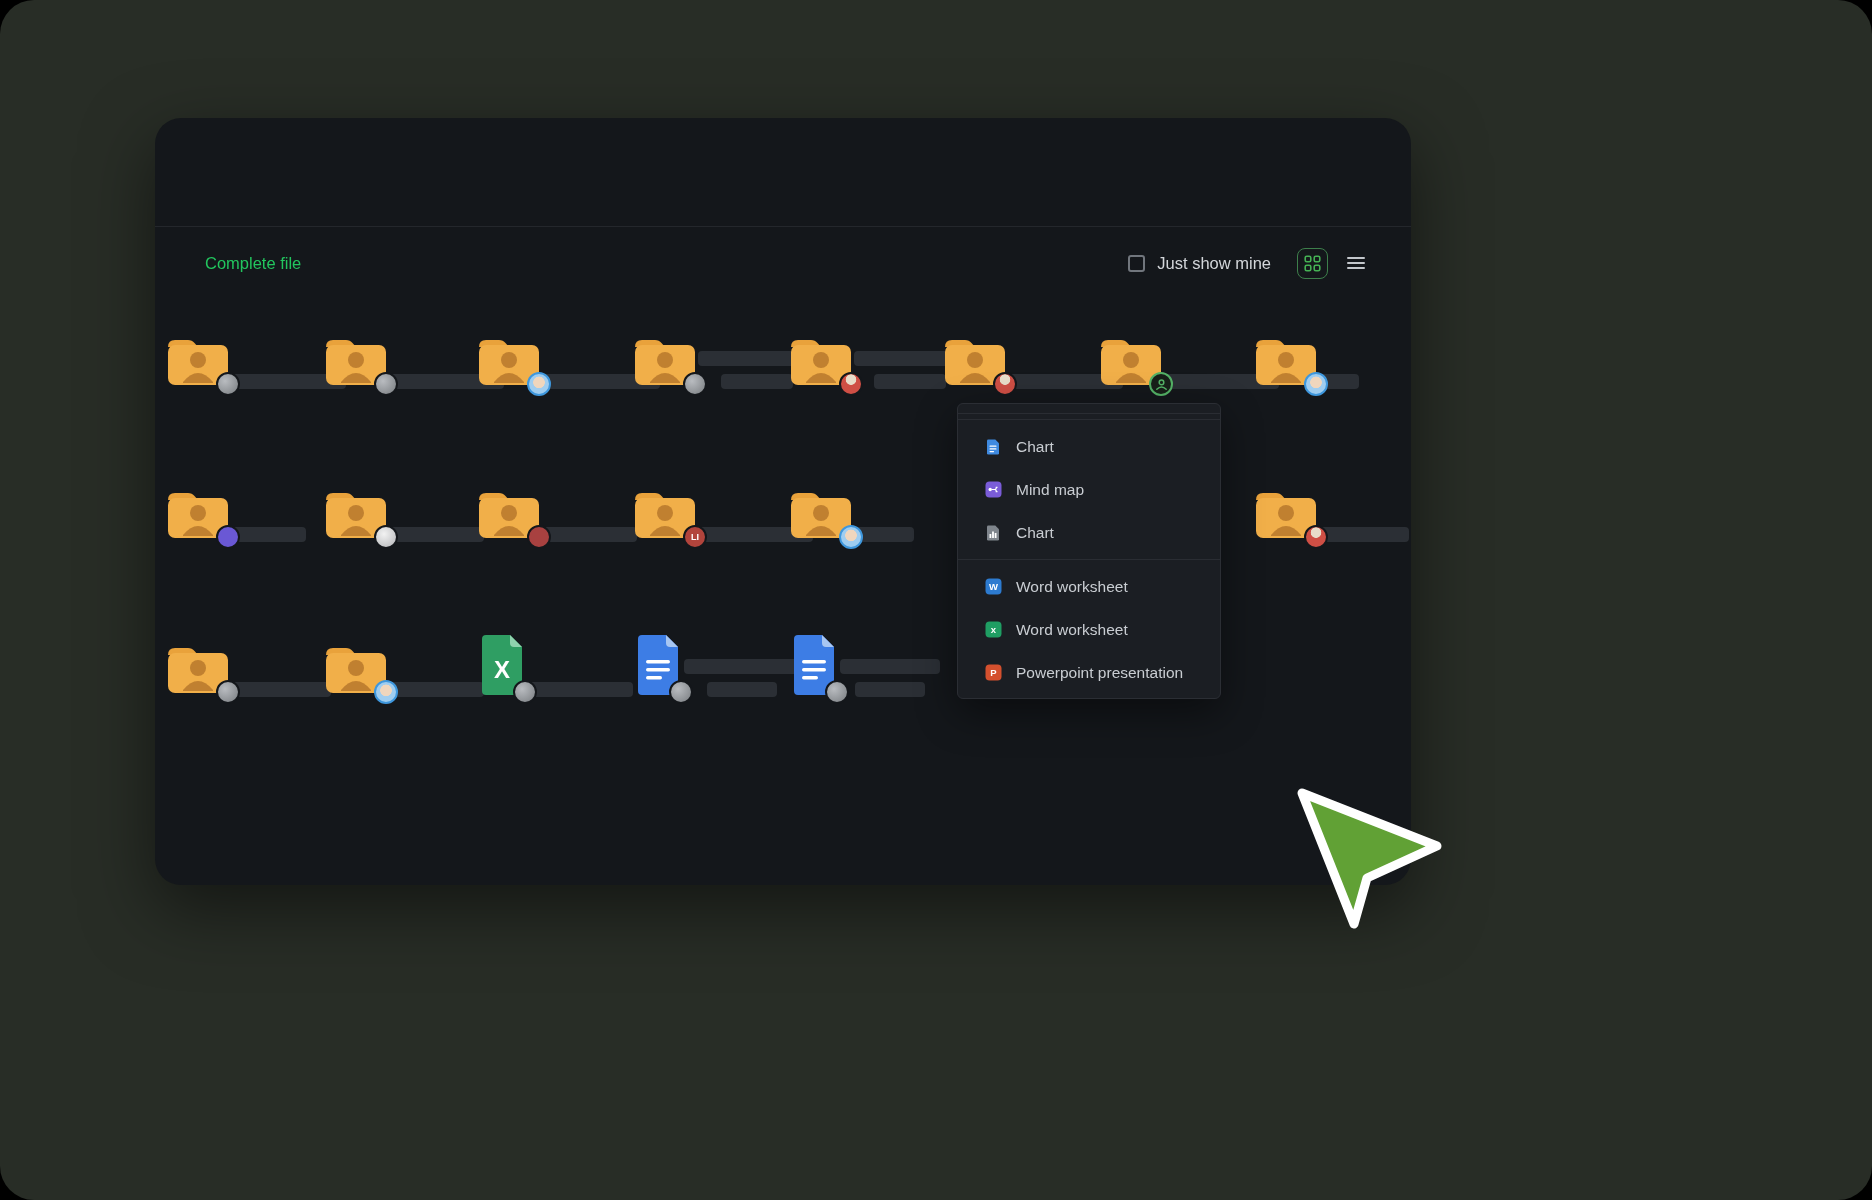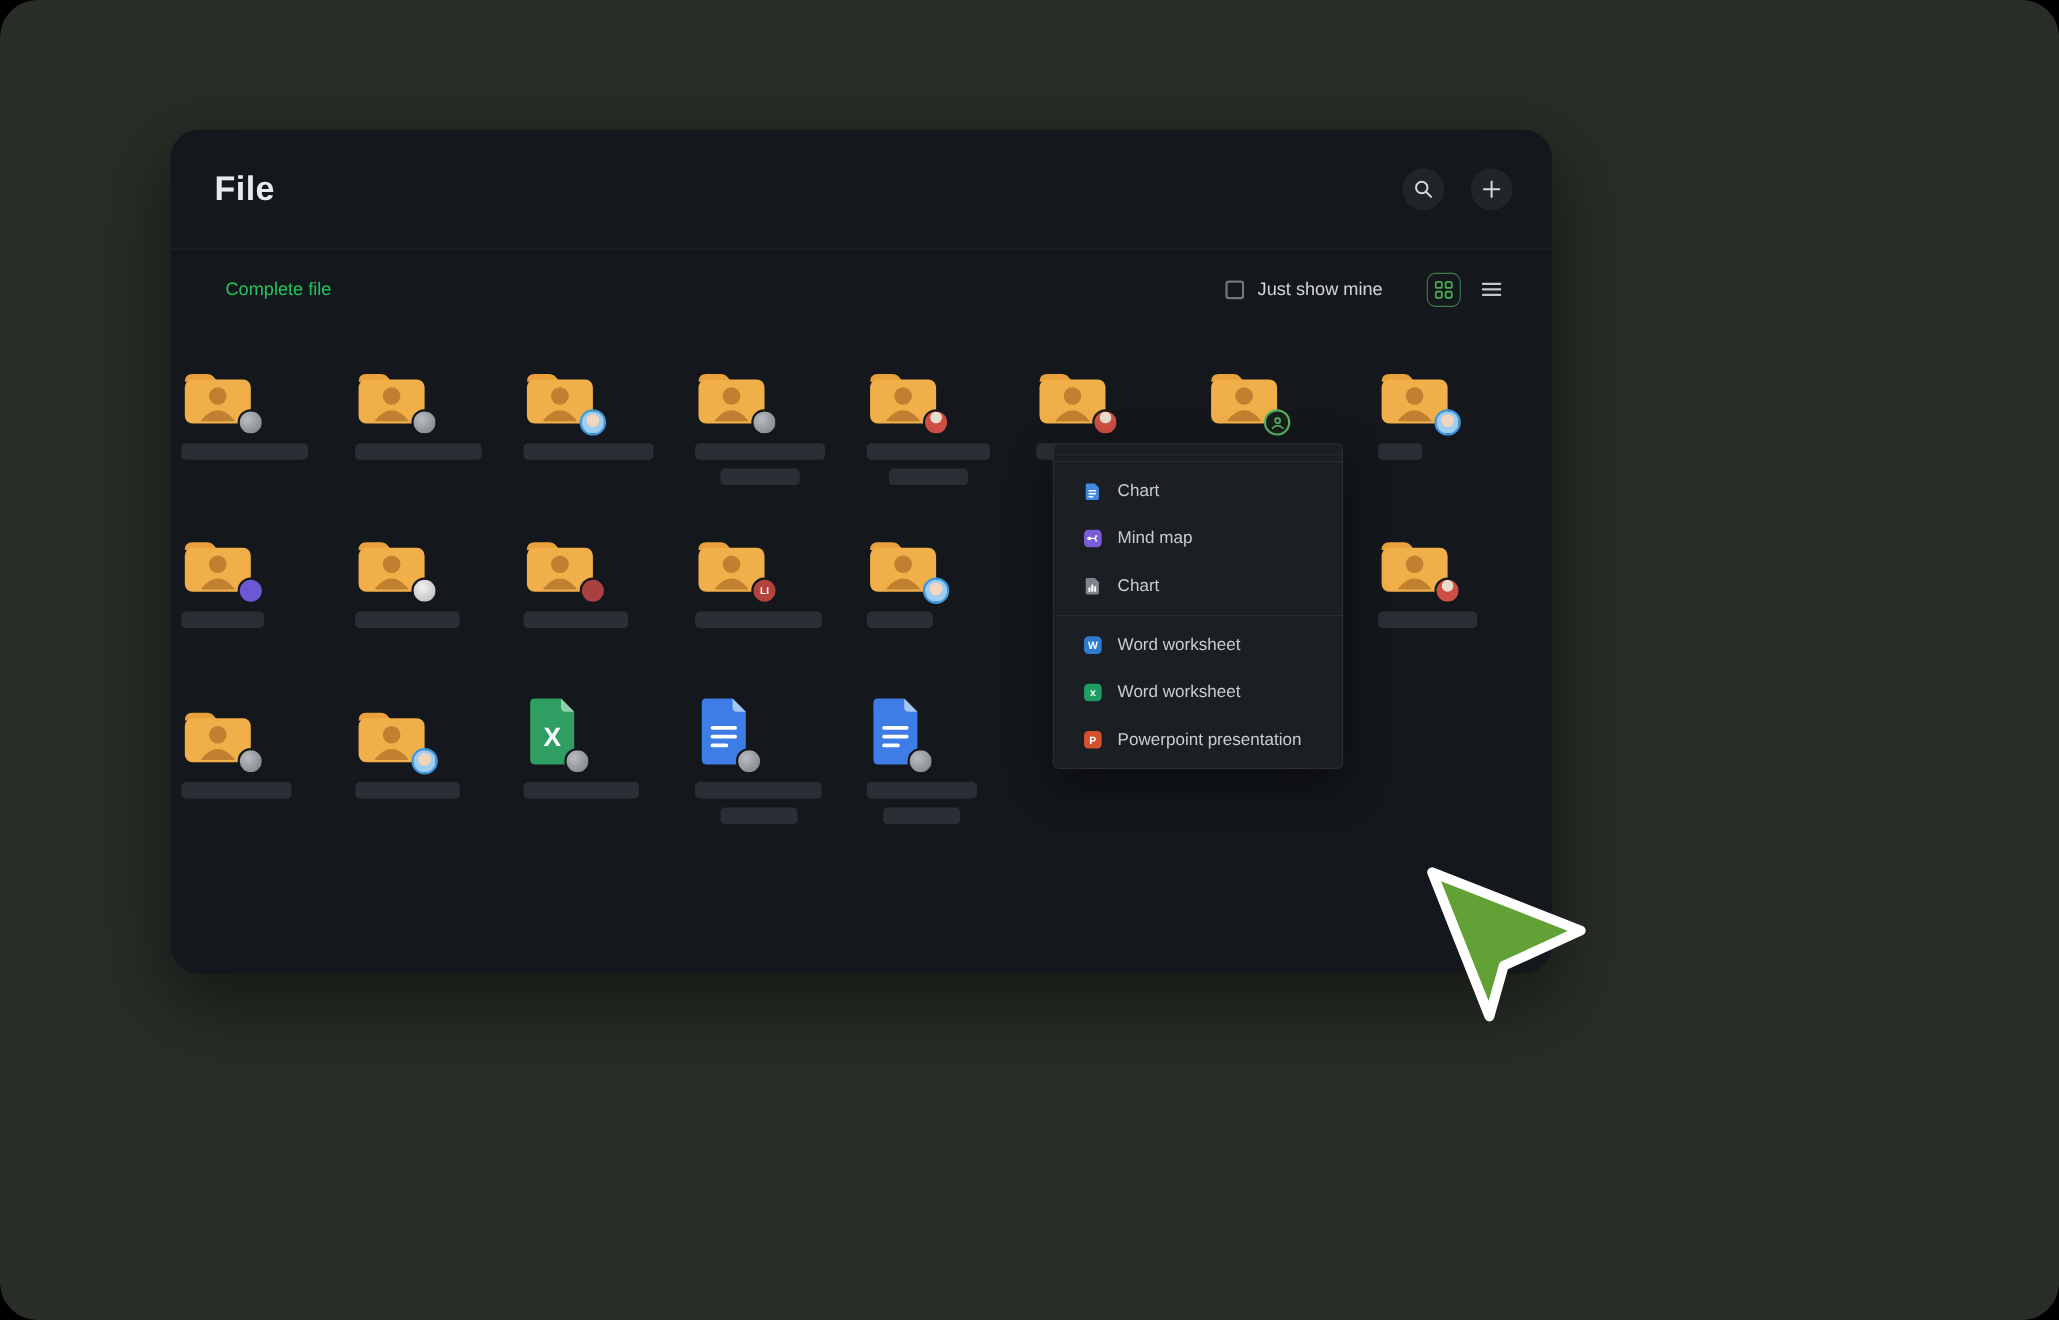--- a/index.html
+++ b/index.html
@@ -29,30 +29,30 @@
 
   
   .toolbar{
     position:absolute;top:109px;left:0;right:0;height:72px;
     display:flex;align-items:center;justify-content:space-between;
     padding:0 40px 0 50px;box-sizing:border-box;
   }
   .section-label{font-size:16.5px;color:#22c55e}
   .toolbar-right{display:flex;align-items:center;gap:12px}
   .checkbox{width:17px;height:17px;border:2px solid #71767d;border-radius:3px;box-sizing:border-box;cursor:pointer}
-  .checkbox-label{font-size:16.5px;color:#d3d6da;margin-right:28px;cursor:pointer}
+  .checkbox-label{font-size:16.5px;color:#d3d6da;margin-right:14px;cursor:pointer}
   .view-btn{
     width:31px;height:31px;border-radius:8px;background:transparent;
     border:1.5px solid transparent;display:flex;align-items:center;justify-content:center;
     cursor:pointer;padding:0;
   }
   .view-btn.active{border-color:#3d7f4b}
 
   
-  .cell{position:absolute;width:150px;display:flex;flex-direction:column;align-items:flex-start;z-index:1}
+  .cell{position:absolute;width:150px;display:flex;flex-direction:row;align-items:flex-end;z-index:1}
   .icon-wrap{position:relative;height:64px;display:flex;align-items:flex-end}
   .badge{
     position:absolute;right:-9px;bottom:-7px;width:24px;height:24px;border-radius:50%;
     box-sizing:border-box;border:2px solid #14171b;
     display:flex;align-items:center;justify-content:center;
     font-size:9px;font-weight:700;color:#fff;line-height:1;
   }
   .badge.gray{background:radial-gradient(circle at 35% 35%, #b9bcc0, #787c80)}
   .badge.cat{background:radial-gradient(circle at 40% 35%, #f2f2f2, #b4b5b8)}
   .badge.boy{background:radial-gradient(circle at 50% 42%, #f0d6bd 0 36%, #9fcdf0 40%);border:2px solid #3e97dd}
@@ -81,37 +81,20 @@
   
   .cursor-svg{position:absolute;left:1288px;top:778px;z-index:20;pointer-events:none}
 </style>
 </head>
 <body>
 
 <div class="canvas">
 
   <div class="window">
 
-    <div class="win-header">
-      <h1 class="page-title">File</h1>
-      <div class="header-actions">
-        <button class="circle-btn">
-          <svg width="18" height="18" viewBox="0 0 18 18">
-            <circle cx="7.5" cy="7.5" r="5.2" fill="none" stroke="#d6d8db" stroke-width="1.8"></circle>
-            <line x1="11.5" y1="11.5" x2="16" y2="16" stroke="#d6d8db" stroke-width="1.8" stroke-linecap="round"></line>
-          </svg>
-        </button>
-        <button class="circle-btn">
-          <svg width="18" height="18" viewBox="0 0 18 18">
-            <line x1="9" y1="2" x2="9" y2="16" stroke="#d6d8db" stroke-width="1.8" stroke-linecap="round"></line>
-            <line x1="2" y1="9" x2="16" y2="9" stroke="#d6d8db" stroke-width="1.8" stroke-linecap="round"></line>
-          </svg>
-        </button>
-      </div>
-    </div>
     <div class="hdr-divider"></div>
 
     <div class="toolbar">
       <span class="section-label">Complete file</span>
       <div class="toolbar-right">
         <span class="checkbox"></span>
         <span class="checkbox-label">Just show mine</span>
         <button class="view-btn active">
           <svg width="17" height="17" viewBox="0 0 17 17">
             <g fill="none" stroke="#45b054" stroke-width="1.6">

